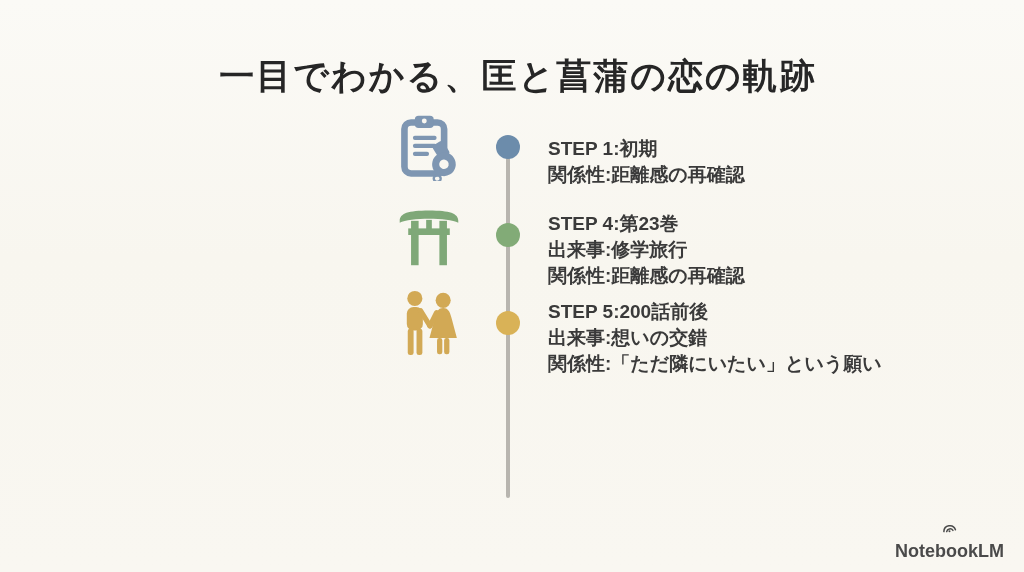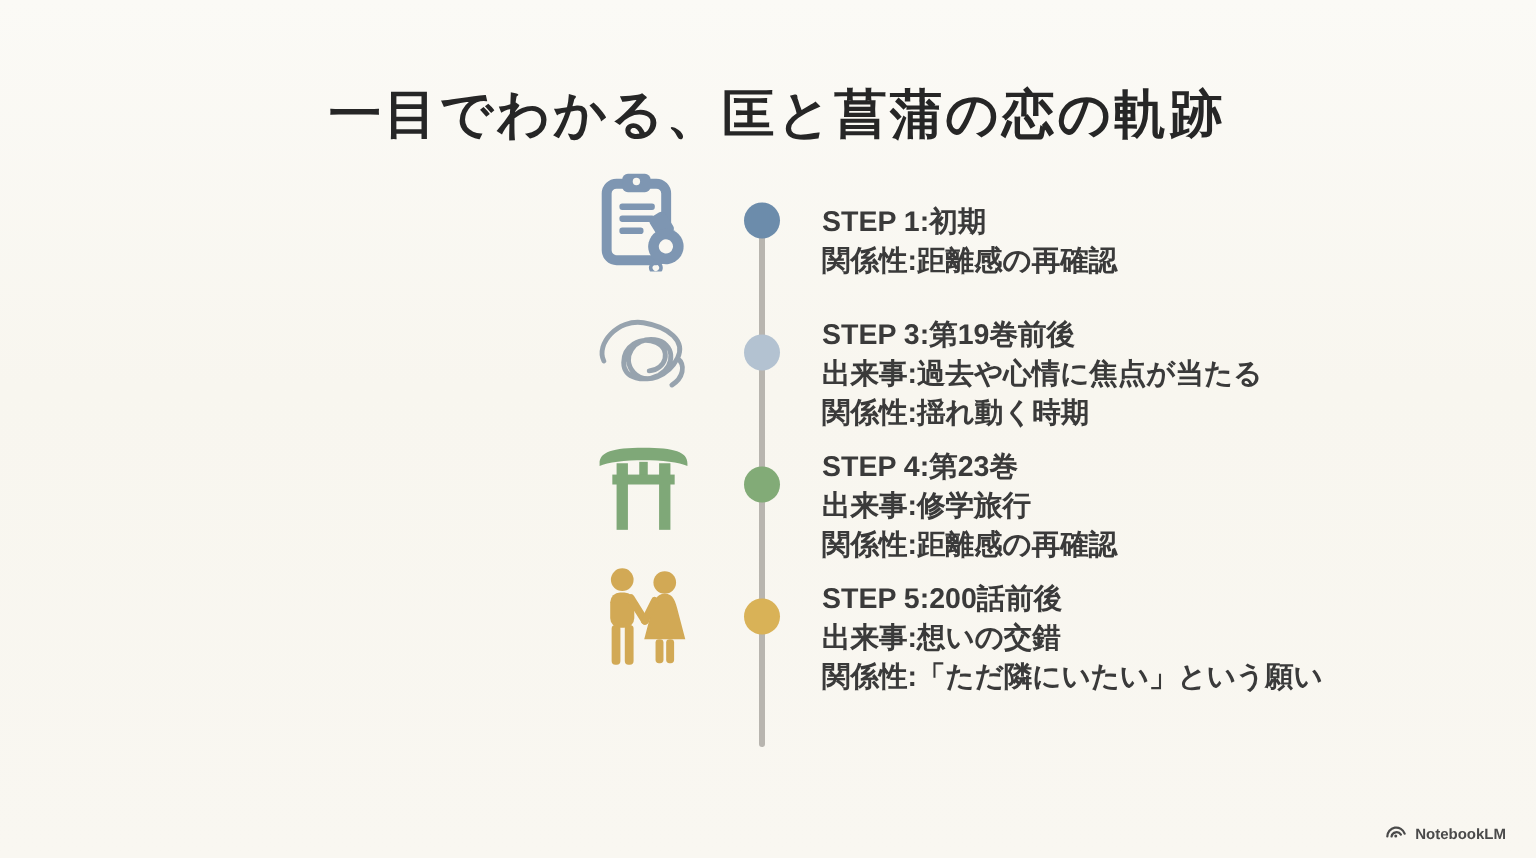--- a/index.html
+++ b/index.html
@@ -61,23 +61,24 @@
     font-size: 19px;
     line-height: 26px;
     font-weight: 600;
     color: #3a3a3a;
     white-space: nowrap;
     margin-top: 30px;
   }
   .footer {
     position: absolute;
     right: 20px; bottom: 10px;
-    display: flex; align-items: flex-end; gap: 5px;
-    font-size: 10px;
+    display: flex; align-items: center; gap: 5px;
+    font-size: 18px;
     font-weight: 600;
+    flex-direction: column;
   }
   .footer svg { width: 15px; height: 15px; display: block; }
 </style>
 </head>
 <body>
 
 <div class="stage">
 
   <h1 class="title">一目でわかる、匡と菖蒲の恋の軌跡</h1>
 
@@ -105,35 +106,20 @@
       <div class="node-cell">
         <span class="dot" style="background: rgb(108, 140, 171);"></span>
       </div>
       <div class="text-cell">
         <div>STEP 1:初期</div>
         <div>関係性:距離感の再確認</div>
       </div>
     </div>
 
 
-    <div class="row">
-      <div class="icon-cell" style="color: rgb(151, 163, 174);">
-        <svg viewBox="0 0 72 72" aria-hidden="true">
-          <path d="M8 42 C2 30 18 12 36 15 C54 18 66 28 60 40 C54 52 38 60 29 50 C20 40 29 25 44 27 C58 29 59 45 47 52 C37 57 22 55 22 43 C22 32 33 24 45 29 C56 34 52 48 40 49 M60 40 C66 45 64 54 56 59" fill="none" stroke="currentColor" stroke-width="3.4" stroke-linecap="round"></path>
-        </svg>
-      </div>
-      <div class="node-cell">
-        <span class="dot" style="background: rgb(179, 194, 209);"></span>
-      </div>
-      <div class="text-cell">
-        <div>STEP 3:第19巻前後</div>
-        <div>出来事:過去や心情に焦点が当たる</div>
-        <div>関係性:揺れ動く時期</div>
-      </div>
-    </div>
 
     <div class="row">
       <div class="icon-cell" style="color: rgb(127, 168, 120);">
         <svg viewBox="0 0 72 72" aria-hidden="true">
           <path d="M5 21 C5 13 14 10 36 10 C58 10 67 13 67 21 L67 23 C56 17.5 16 17.5 5 23 Z" fill="currentColor"></path>
           <rect x="33" y="20" width="6" height="12" fill="currentColor"></rect>
           <rect x="14" y="29" width="44" height="7" fill="currentColor"></rect>
           <rect x="17" y="21" width="8" height="47" fill="currentColor"></rect>
           <rect x="47" y="21" width="8" height="47" fill="currentColor"></rect>
         </svg>

